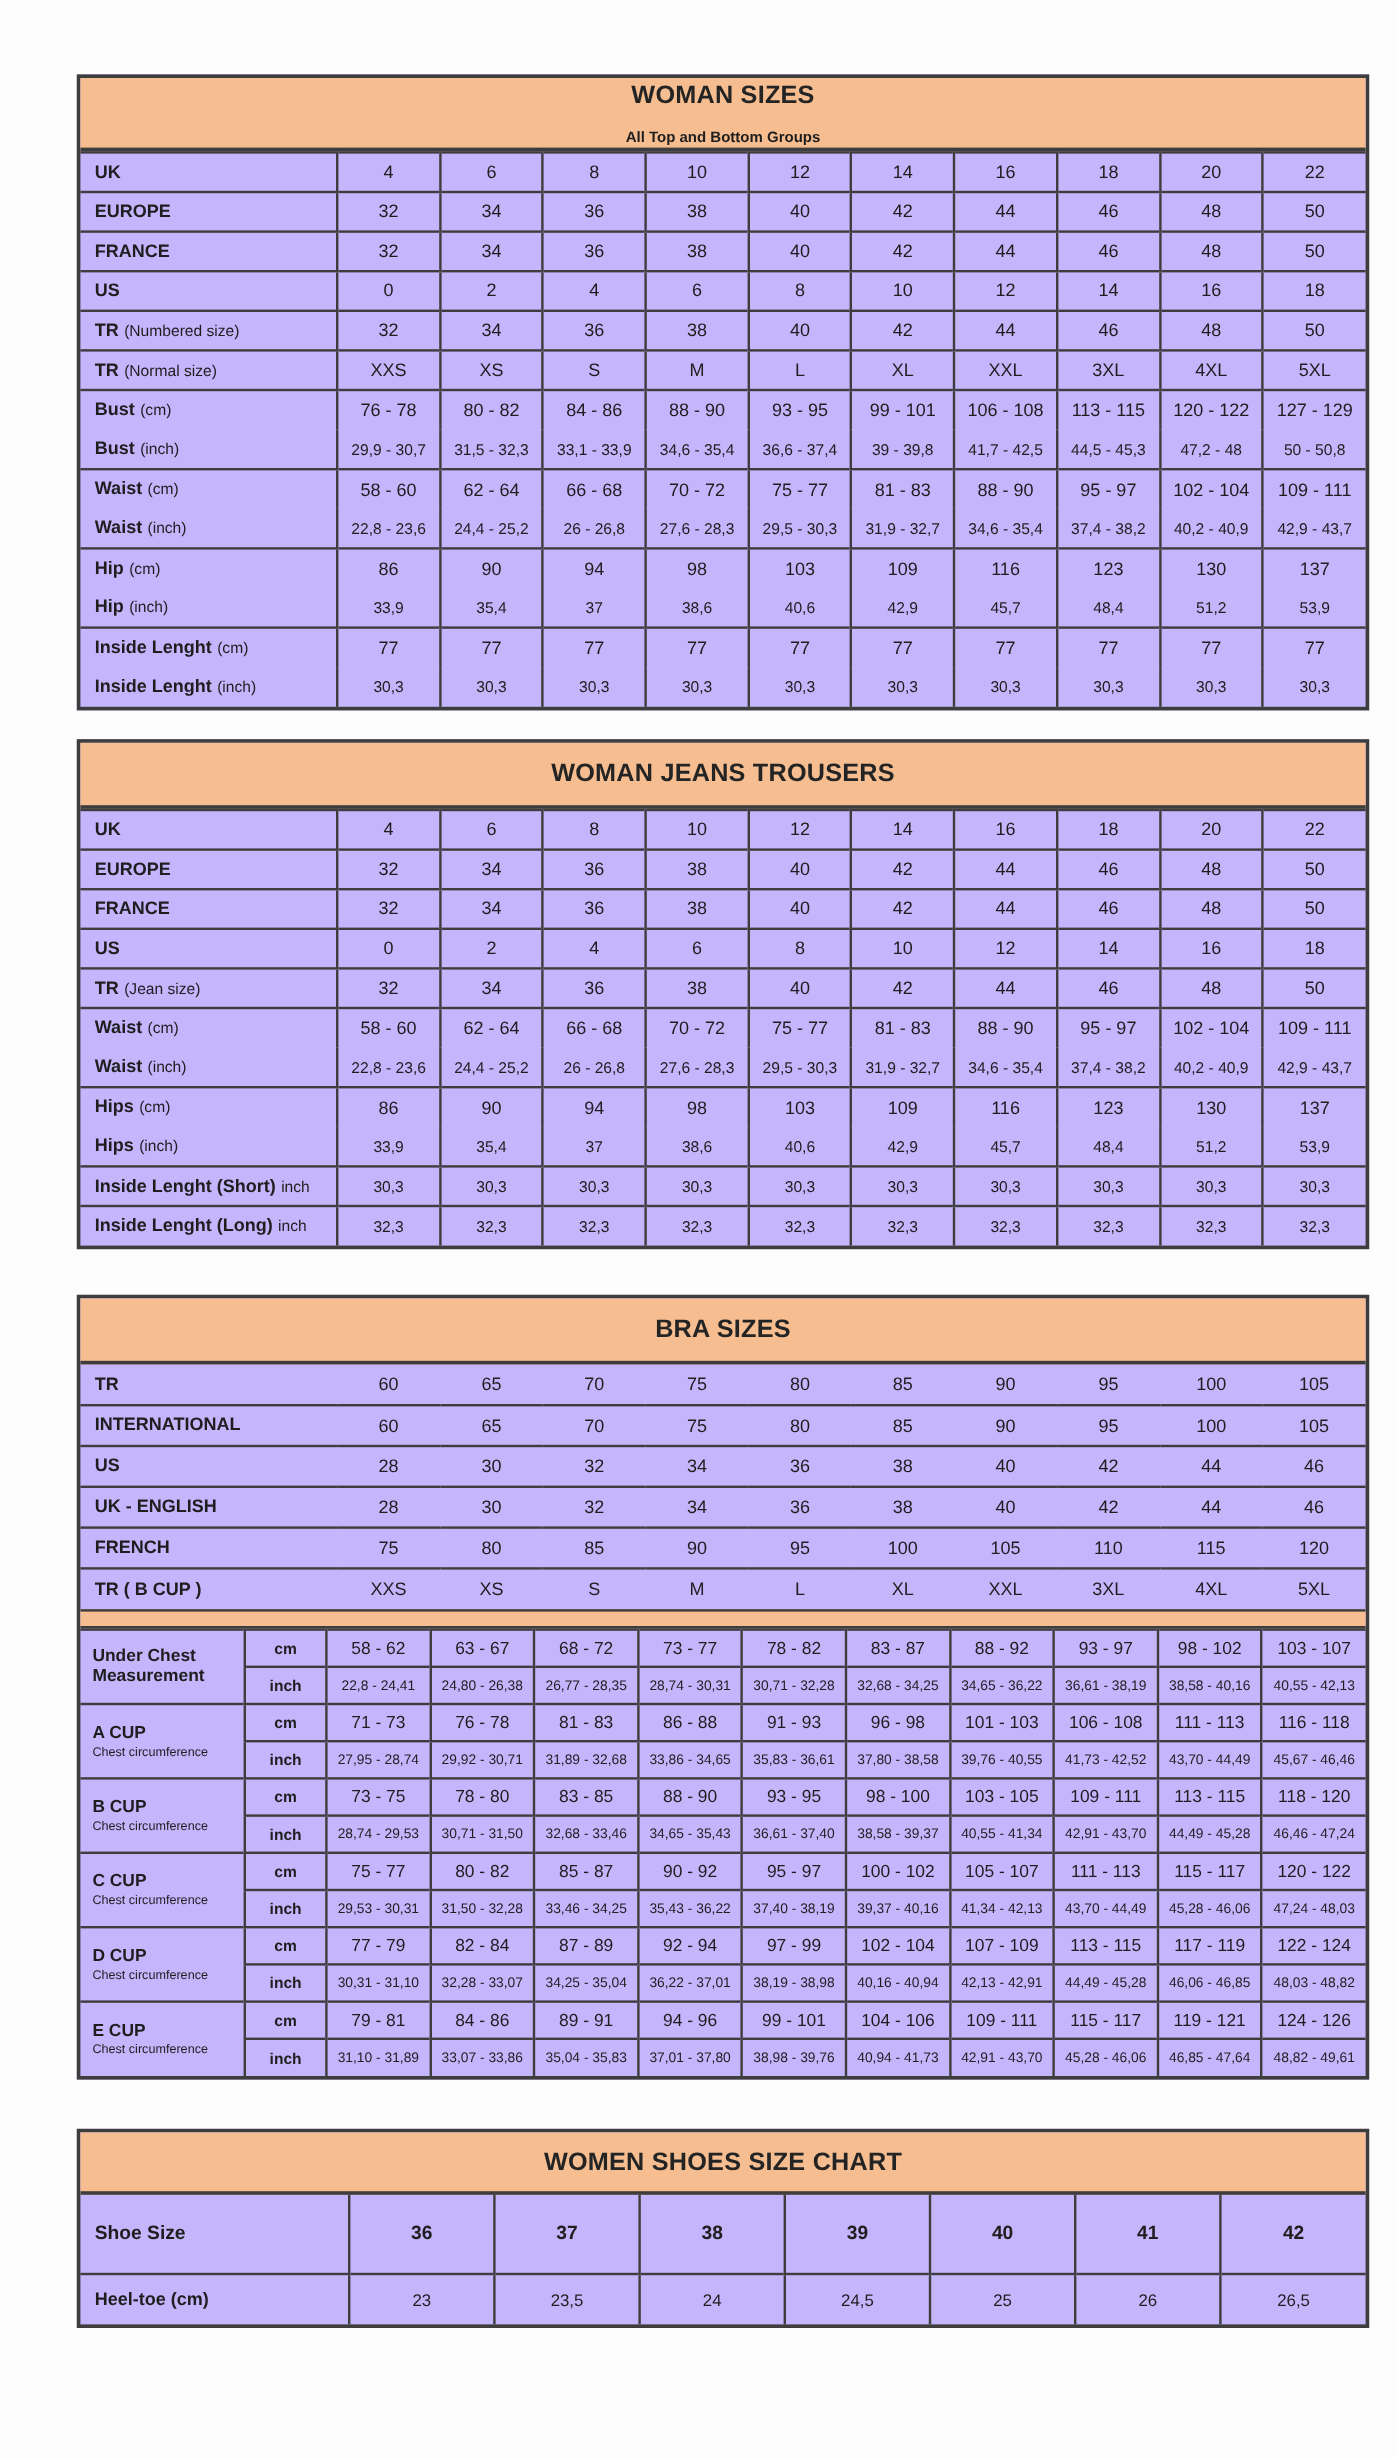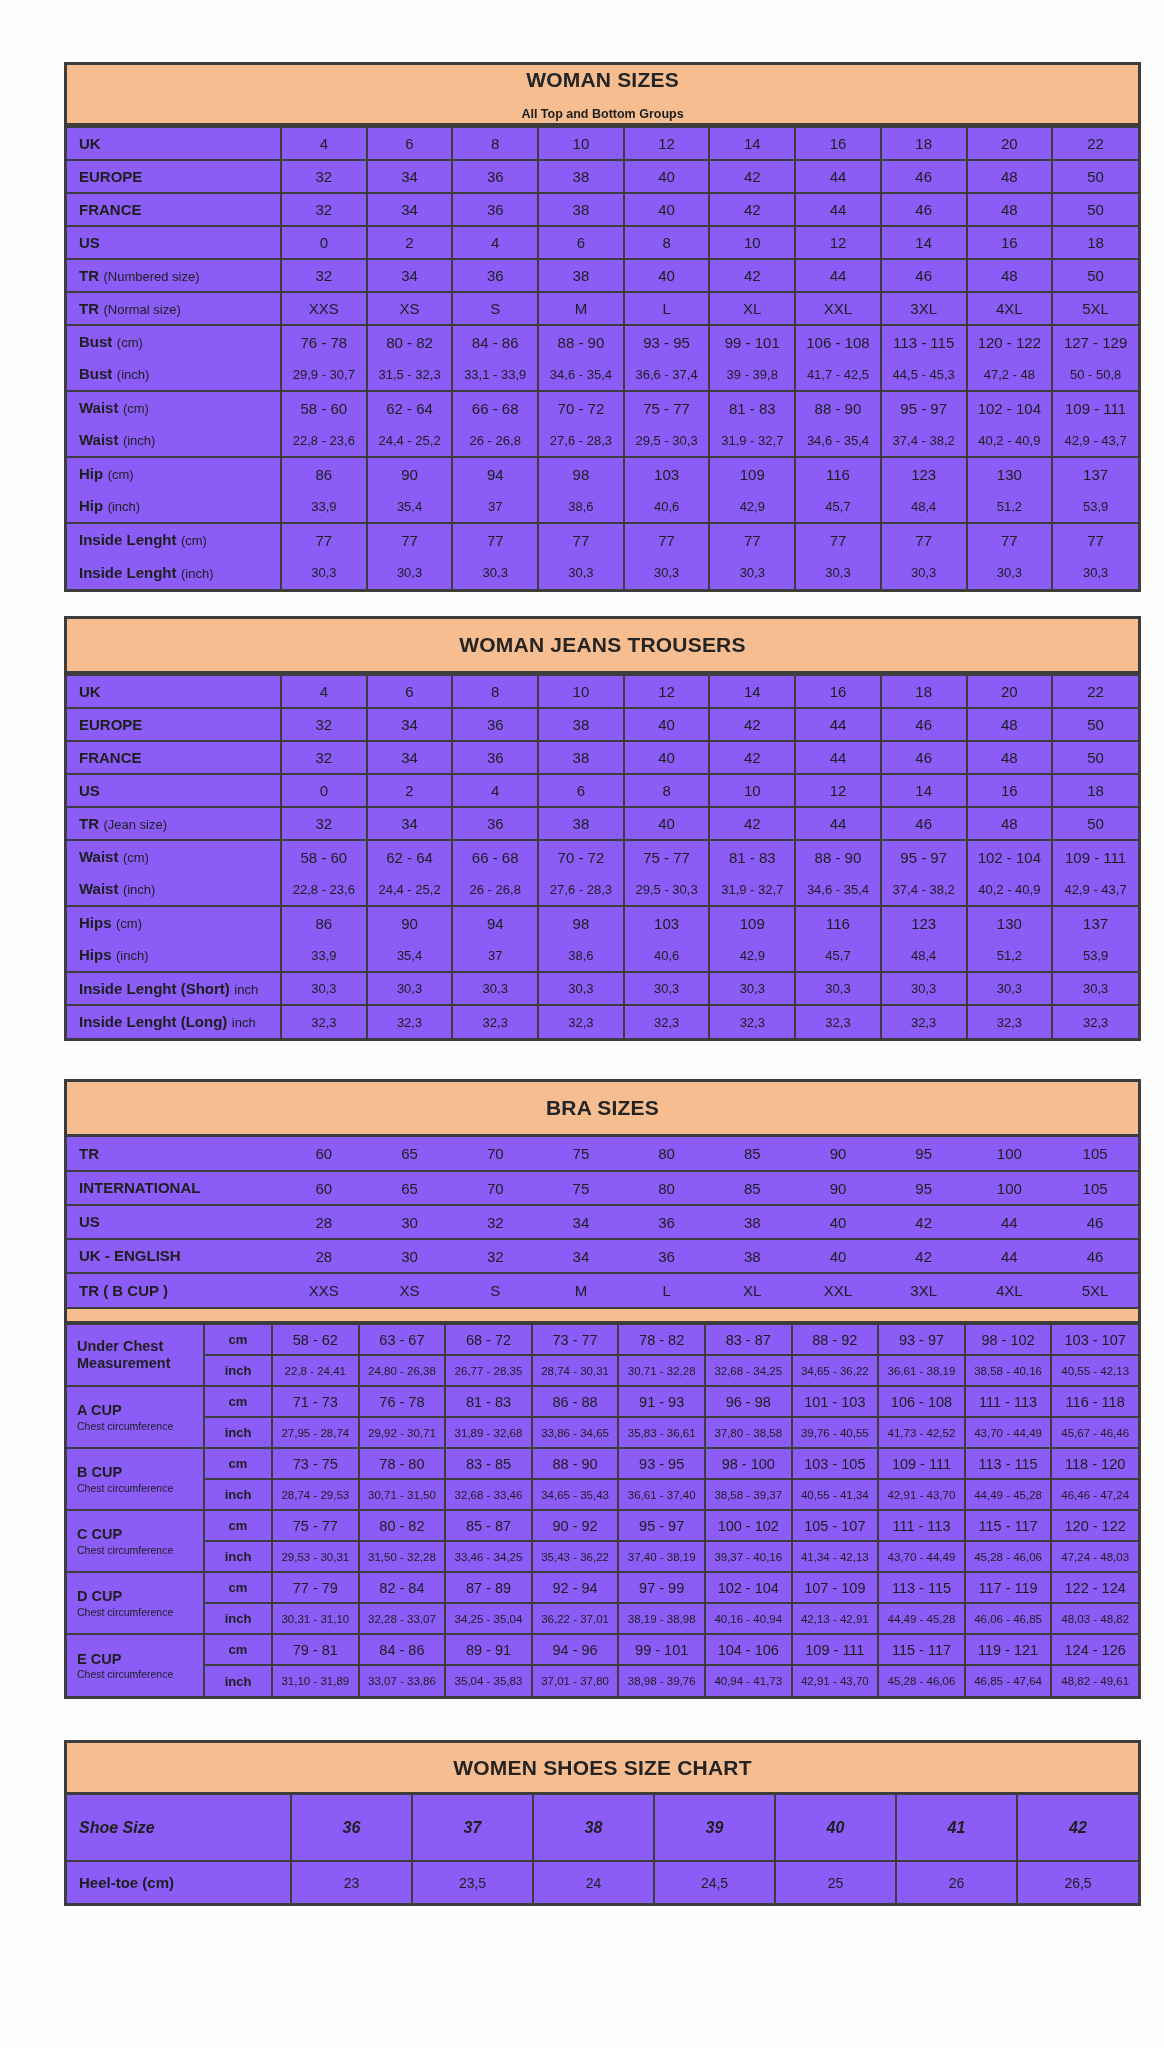--- a/index.html
+++ b/index.html
@@ -8,21 +8,21 @@
     --text:#1E1E1E;
   }
   *{box-sizing:border-box;}
   html,body{margin:0;padding:0;}
   body{
     width:1164px;height:2048px;background:#FDFDFD;overflow:hidden;
     font-family:"Liberation Sans","DejaVu Sans",sans-serif;color:var(--text);
   }
   .page{position:relative;width:1164px;height:2048px;}
   .tbl{
-    margin-left:64px;width:1077px;border:3px solid var(--border);background:#8b5cf6;
+    margin-left:64px;width:1077px;border:3px solid var(--border);background:#c4b5fd;
   }
   .tbl-head{
     background:var(--accent);border-bottom:3px solid var(--border);
     text-align:center;display:flex;flex-direction:column;justify-content:center;
   }
   .tbl-head .title{font-size:21px;font-weight:bold;color:#242424;letter-spacing:.2px;}
   .tbl-head .subtitle{font-size:12.5px;font-weight:bold;margin-top:15px;}
   .head-two{height:61px;}
   .head-one{height:55px;}
   .head-shoe{height:52px;}
@@ -56,21 +56,21 @@
   .cup-tbl tr.row2 td{border-top:2px solid var(--border);}
   .cup-name{font-weight:bold;font-size:14.5px;line-height:1.15;}
   .cup-note{font-size:10.5px;margin-top:1px;}
   .unit{text-align:center;font-weight:bold;font-size:13px;}
   .cup-tbl .val{font-size:14.5px;}
   .cup-tbl .val.sm2{font-size:11.5px;}
 
   
   .shoe-tbl td + td{border-left:2px solid var(--border);}
   .shoe-tbl tr.heel-row{border-top:2.5px solid var(--border);}
-  .shoe-tbl tr.shoe-row td{height:66px;font-style:italic;}
+  .shoe-tbl tr.shoe-row td{height:66px;}
   .shoe-tbl tr.heel-row td{height:42px;}
   .shoe-tbl .lbl-main{font-size:16px;}
   .shoe-tbl tr.shoe-row .val{font-size:16px;font-weight:bold;}
   .shoe-tbl tr.heel-row .val{font-size:14px;}
   .shoe-tbl tr.heel-row .lbl-main{font-size:15px;}
 
   .mt1{margin-top:62px;}
   .mt2{margin-top:24px;}
   .mt3{margin-top:38px;}
   .mt4{margin-top:41px;}
@@ -522,20 +522,33 @@
             <td class="val">28</td>
             <td class="val">30</td>
             <td class="val">32</td>
             <td class="val">34</td>
             <td class="val">36</td>
             <td class="val">38</td>
             <td class="val">40</td>
             <td class="val">42</td>
             <td class="val">44</td>
             <td class="val">46</td>
+          </tr>
+          <tr>
+            <td class="lbl"><span class="lbl-main">FRENCH</span></td>
+            <td class="val">75</td>
+            <td class="val">80</td>
+            <td class="val">85</td>
+            <td class="val">90</td>
+            <td class="val">95</td>
+            <td class="val">100</td>
+            <td class="val">105</td>
+            <td class="val">110</td>
+            <td class="val">115</td>
+            <td class="val">120</td>
           </tr>
           <tr>
             <td class="lbl"><span class="lbl-main">TR ( B CUP )</span></td>
             <td class="val">XXS</td>
             <td class="val">XS</td>
             <td class="val">S</td>
             <td class="val">M</td>
             <td class="val">L</td>
             <td class="val">XL</td>
             <td class="val">XXL</td>

